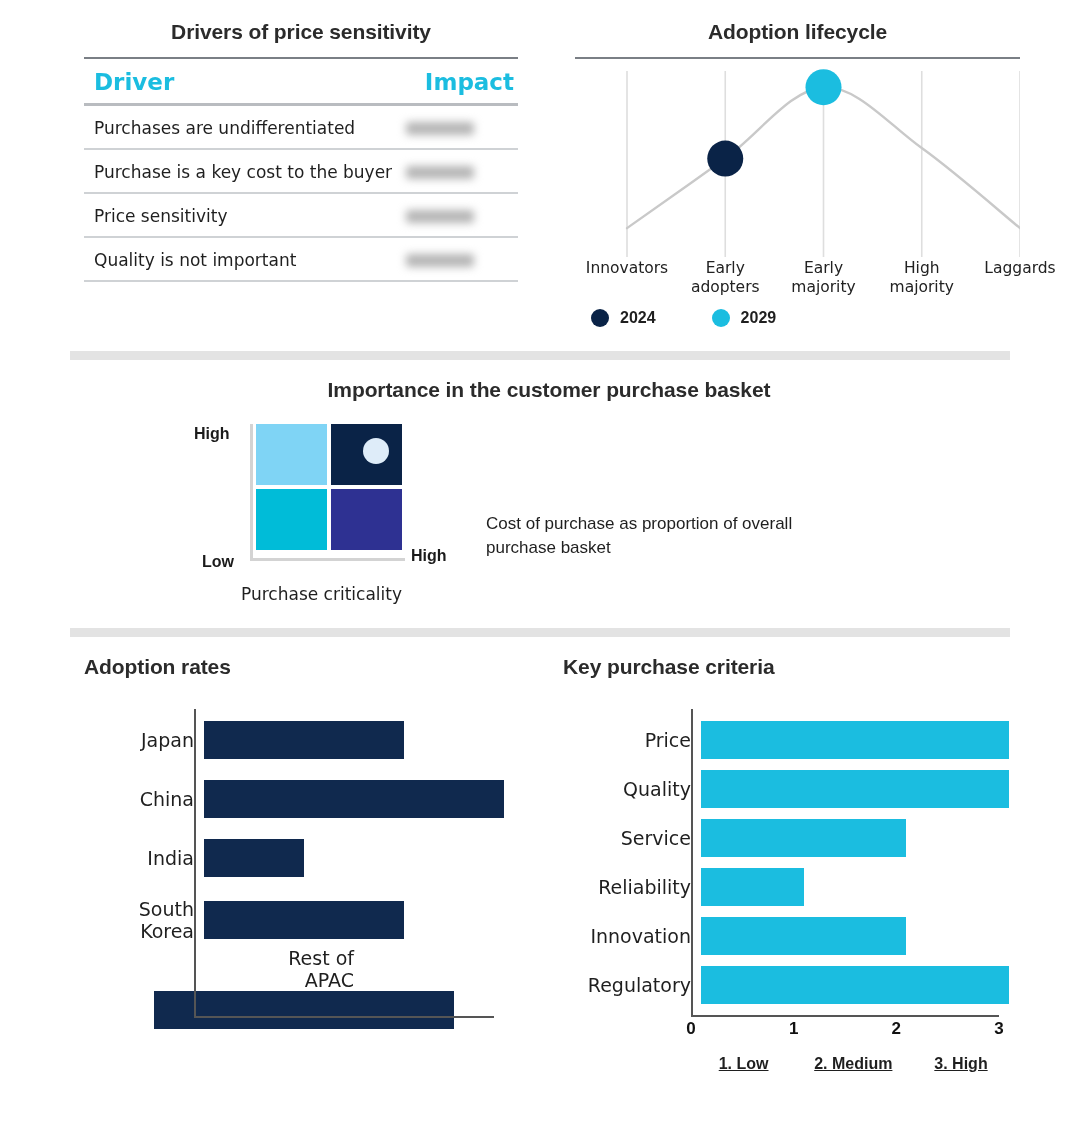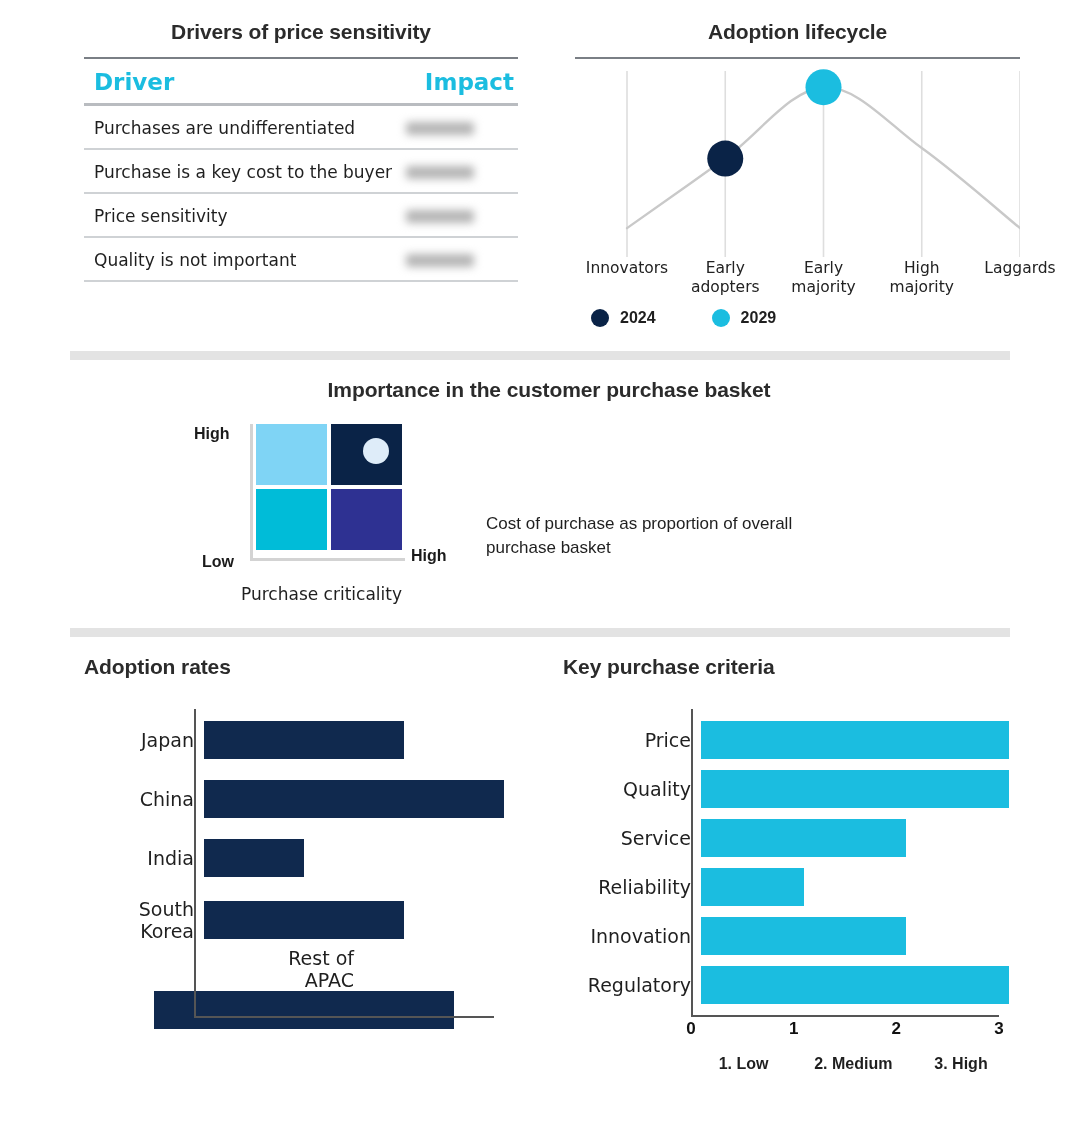--- a/index.html
+++ b/index.html
@@ -142,21 +142,21 @@
   .bar-ticks { position: relative; height: 26px; }
   .bar-tick {
     position: absolute; font-family: "Liberation Sans", sans-serif;
     font-weight: bold; font-size: 17px; color: #111;
     transform: translateX(-50%); top: 4px;
   }
   .scale-note {
     position: absolute; display: flex; font-family: "Liberation Sans", sans-serif;
     font-weight: bold; font-size: 16px; color: #1f1f1f;
   }
-  .scale-note span { position: absolute; white-space: nowrap; }
+  .scale-note span { position: absolute; white-space: nowrap; text-decoration: underline; }
 </style>
 </head>
 <body>
 
 <div class="panel" id="drivers-panel">
   <span class="section-title">Drivers of price sensitivity</span>
   <hr class="rule-dark">
   <table class="tbl">
     <thead>
       <tr>

